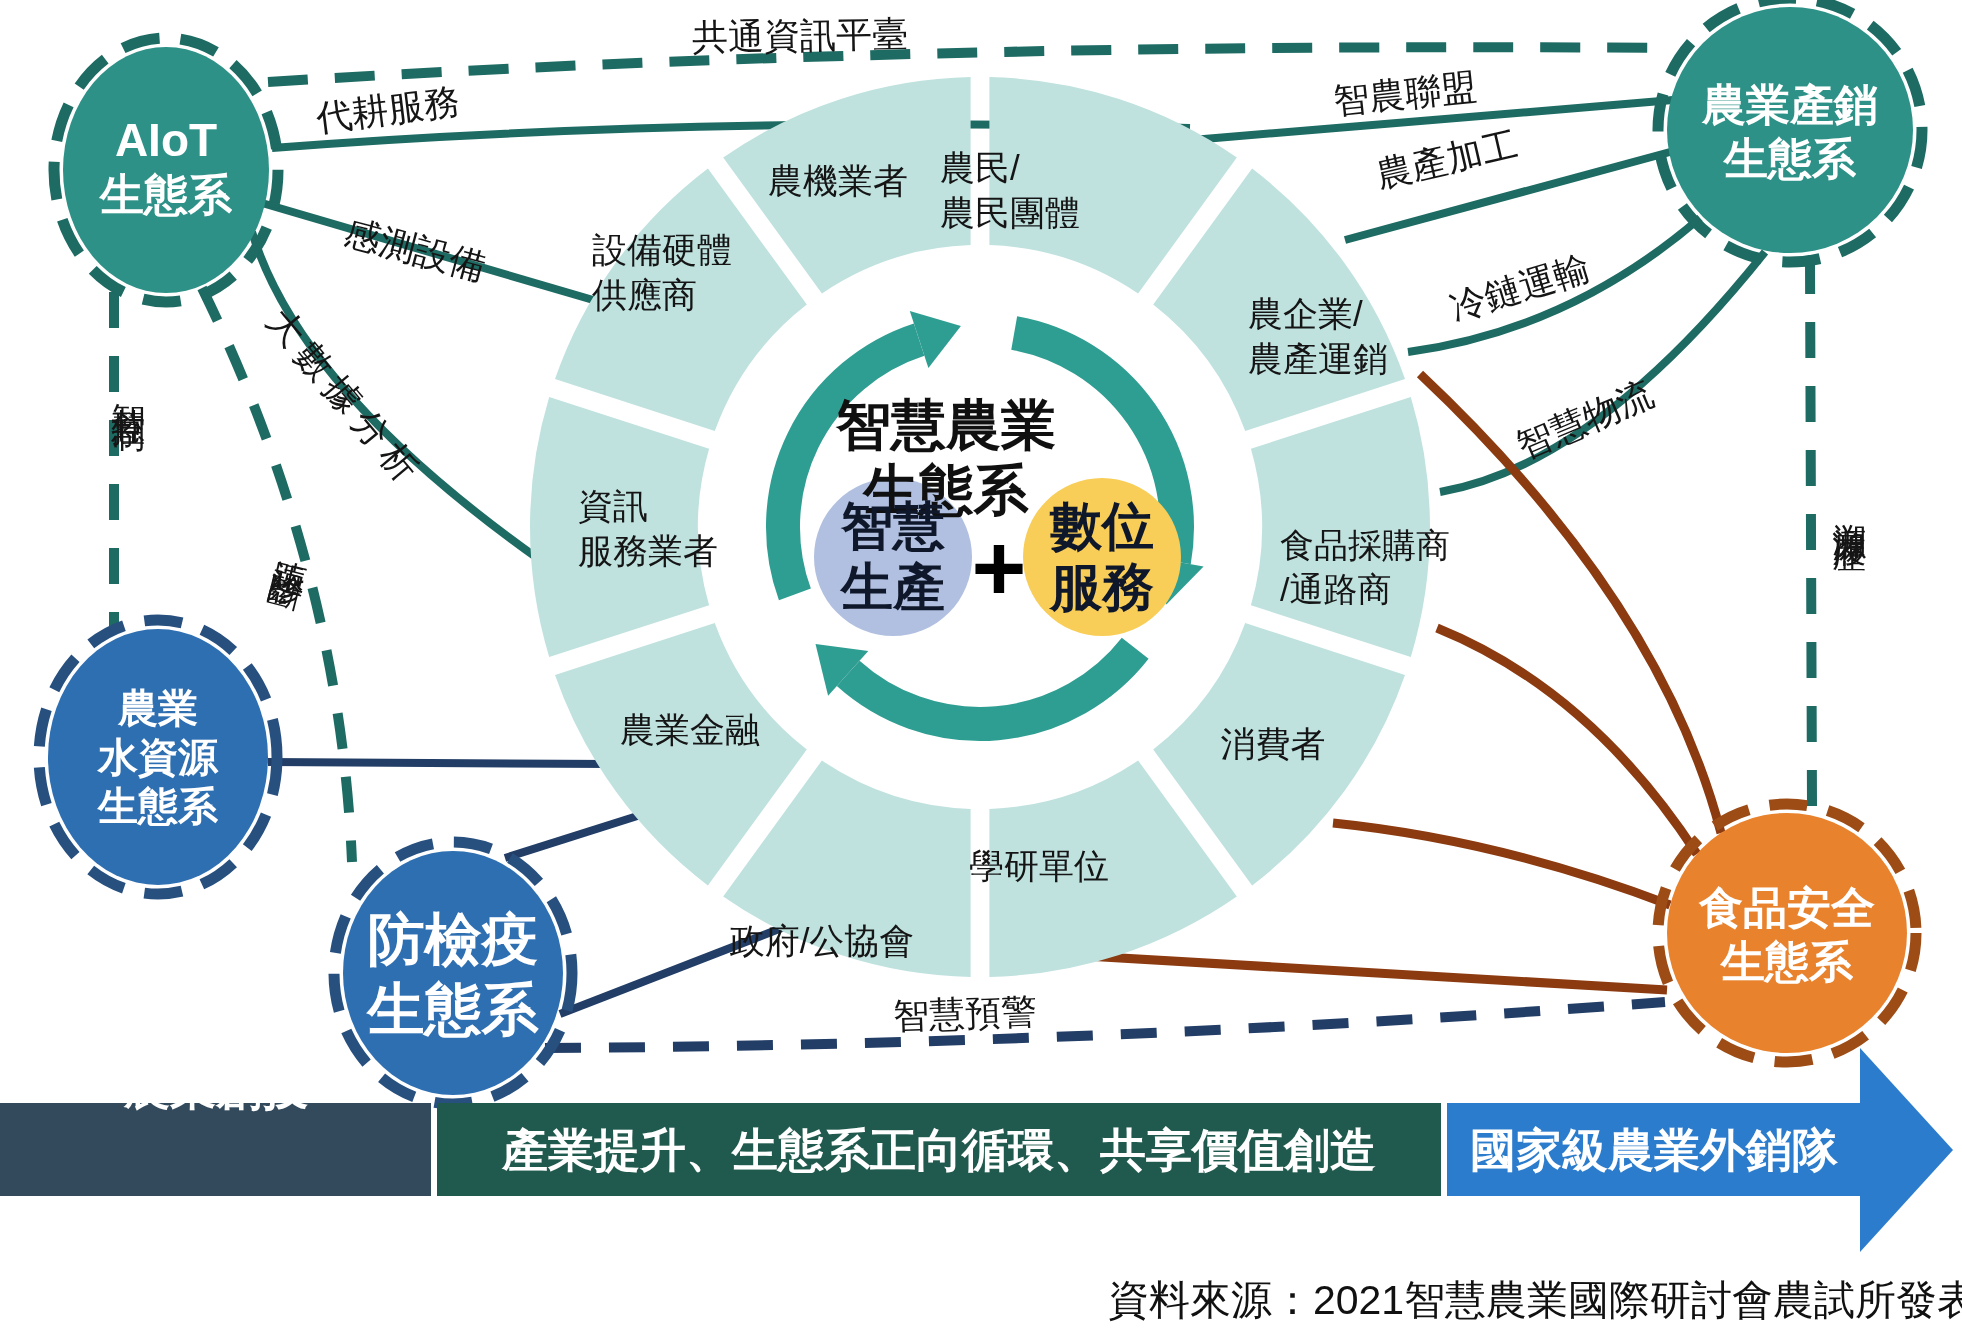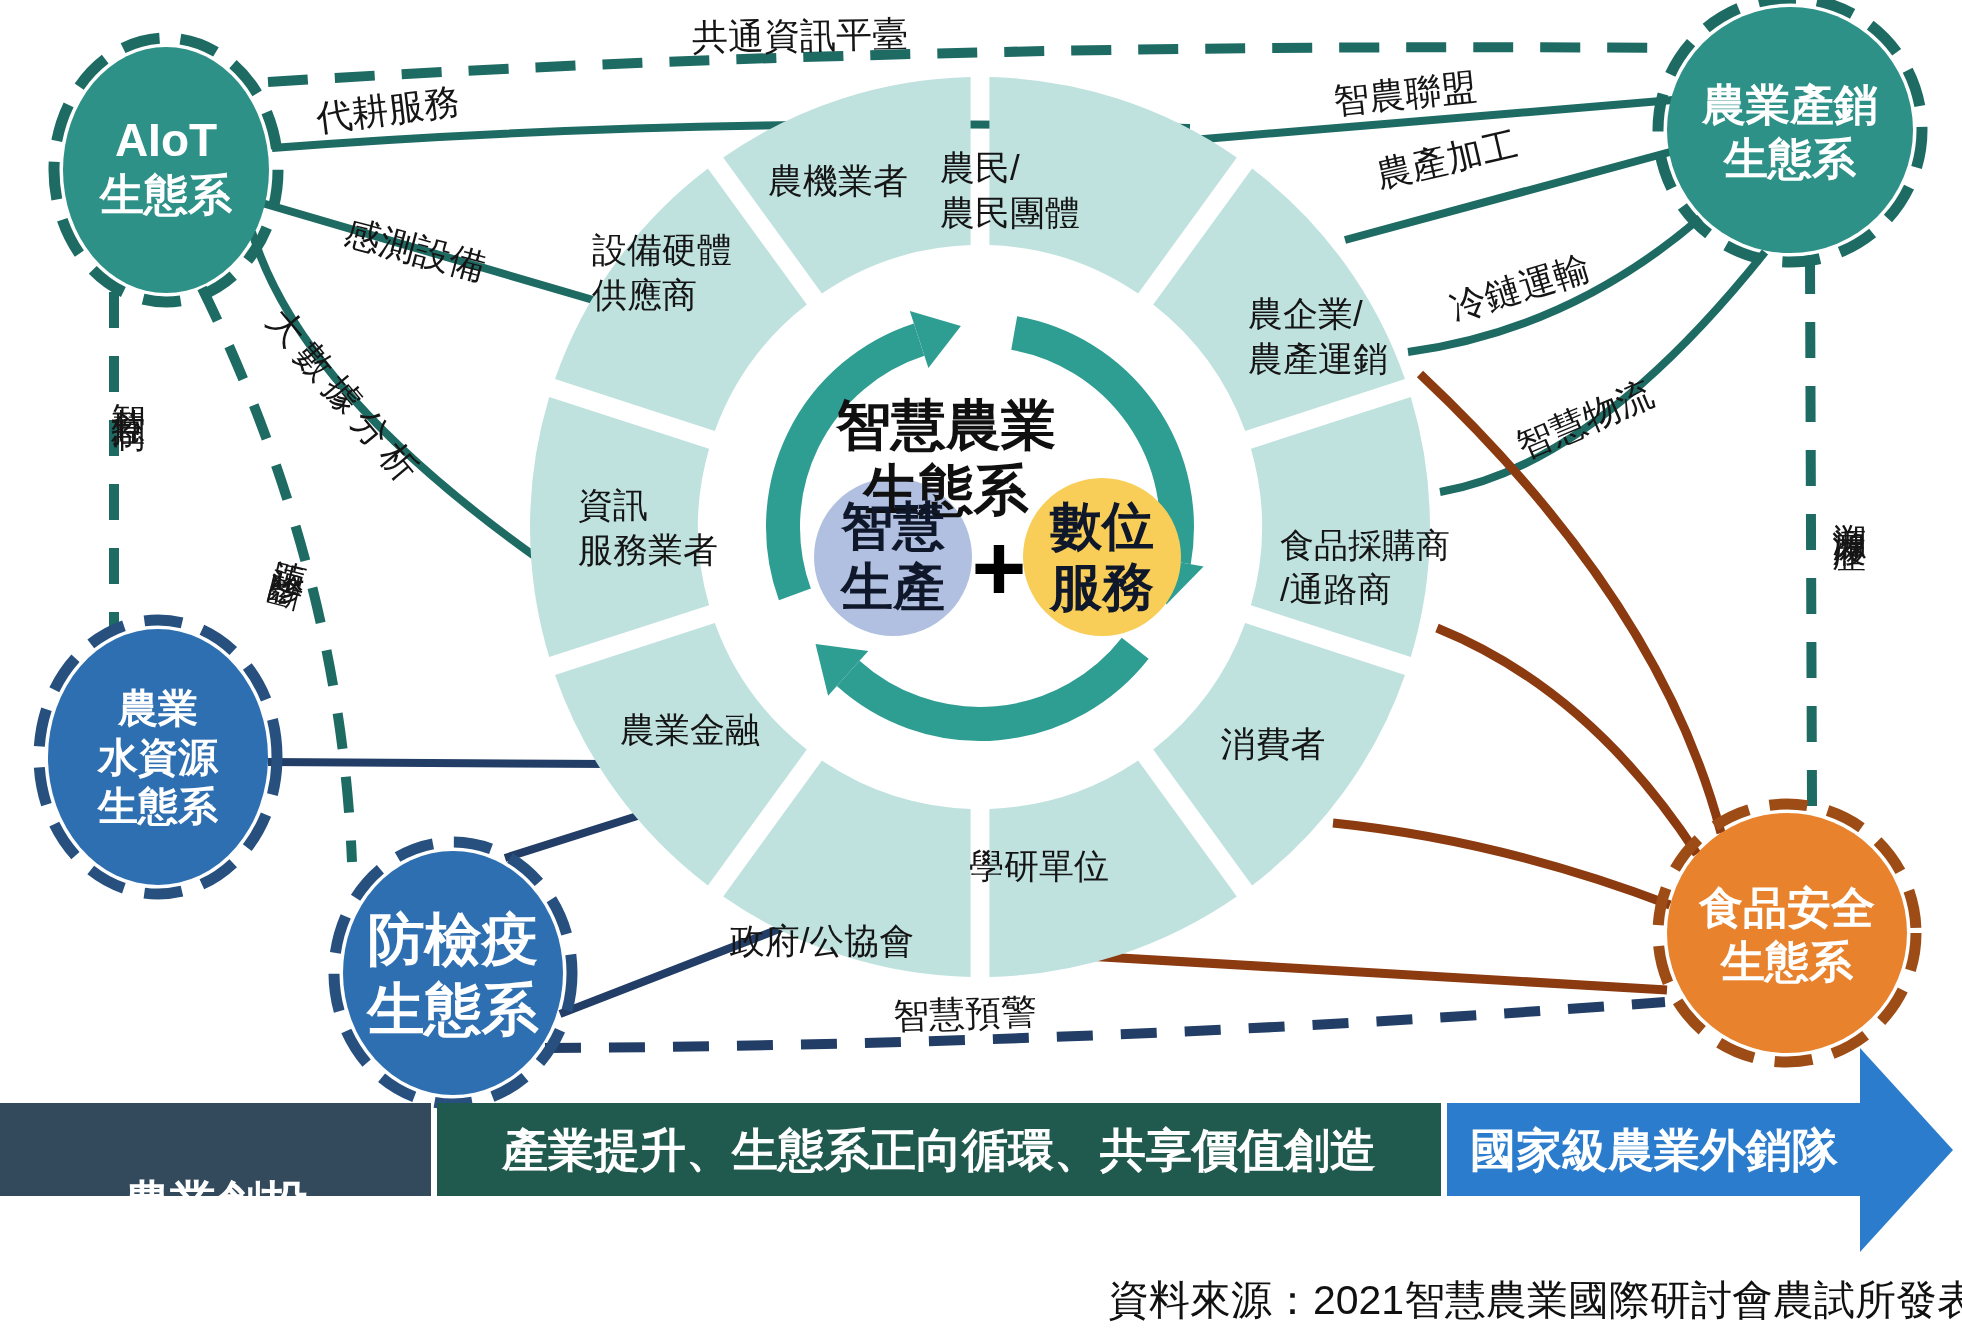--- a/index.html
+++ b/index.html
@@ -125,21 +125,21 @@
   <div>農產運銷</div>
 </div>
 <div class="lbl ring-lbl left" style="left:1280px;top:524px;font-size:34px;">
   <div>食品採購商</div>
   <div>/通路商</div>
 </div>
 <div class="lbl ctr ring-lbl" style="left:1273px;top:744px;">消費者</div>
 <div class="lbl ctr ring-lbl" style="left:1020px;top:866px;margin-left:19px;">學研單位</div>
 <div class="lbl ctr ring-lbl" style="left:822px;top:916px;margin-top:25px;">政府/公協會</div>
 <div class="lbl ctr ring-lbl" style="left:690px;top:730px;text-align:center;">農業金融</div>
-<div class="lbl ring-lbl left" style="left:578px;top:484px;font-family:Liberation Serif, serif;">
+<div class="lbl ring-lbl left" style="left:578px;top:484px;">
   <div>資訊</div>
   <div>服務業者</div>
 </div>
 <div class="lbl ring-lbl left" style="left:592px;top:228px;">
   <div>設備硬體</div>
   <div>供應商</div>
 </div>
 
 <div class="lbl sat-lbl" style="left:166px;top:167px;font-size:46px;">
   <div>AIoT</div>
@@ -169,19 +169,19 @@
 <div class="lbl link-lbl" style="left:345px;top:398px;transform:translate(-50%,-50%) rotate(50deg);letter-spacing:8px;">大數據分析</div>
 <div class="lbl link-lbl vert" style="left:128px;top:386px;transform:translate(-50%,-50%);font-size:34px;">智慧控制</div>
 <div class="lbl link-lbl vert" style="left:297px;top:545px;transform:translate(-50%,-50%) rotate(14deg);font-size:34px;">遠距診斷</div>
 <div class="lbl link-lbl" style="left:1405px;top:94px;transform:translate(-50%,-50%) rotate(-6deg);">智農聯盟</div>
 <div class="lbl link-lbl" style="left:1447px;top:160px;transform:translate(-50%,-50%) rotate(-13deg);">農產加工</div>
 <div class="lbl link-lbl" style="left:1520px;top:288px;transform:translate(-50%,-50%) rotate(-17deg);">冷鏈運輸</div>
 <div class="lbl link-lbl" style="left:1585px;top:420px;transform:translate(-50%,-50%) rotate(-23deg);">智慧物流</div>
 <div class="lbl link-lbl vert" style="left:1849px;top:507px;transform:translate(-50%,-50%);font-size:34px;">溯源履歷</div>
 <div class="lbl link-lbl" style="left:965px;top:1014px;transform:translate(-50%,-50%) rotate(-2deg);">智慧預警</div>
 
-<div class="lbl bar-lbl" style="left:216px;top:1202px;">農業創投</div>
+<div class="lbl bar-lbl" style="left:216px;top:1088px;">農業創投</div>
 <div class="lbl bar-lbl" style="left:1654px;top:1150px;">國家級農業外銷隊</div>
 <div class="lbl bar-lbl" style="left:939px;top:1150px;">產業提升、生態系正向循環、共享價值創造</div>
 
 <div class="lbl ctr src-lbl" style="left:1543px;top:1300px;">資料來源：2021智慧農業國際研討會農試所發表</div>
 
 </div>
 
 </body></html>

